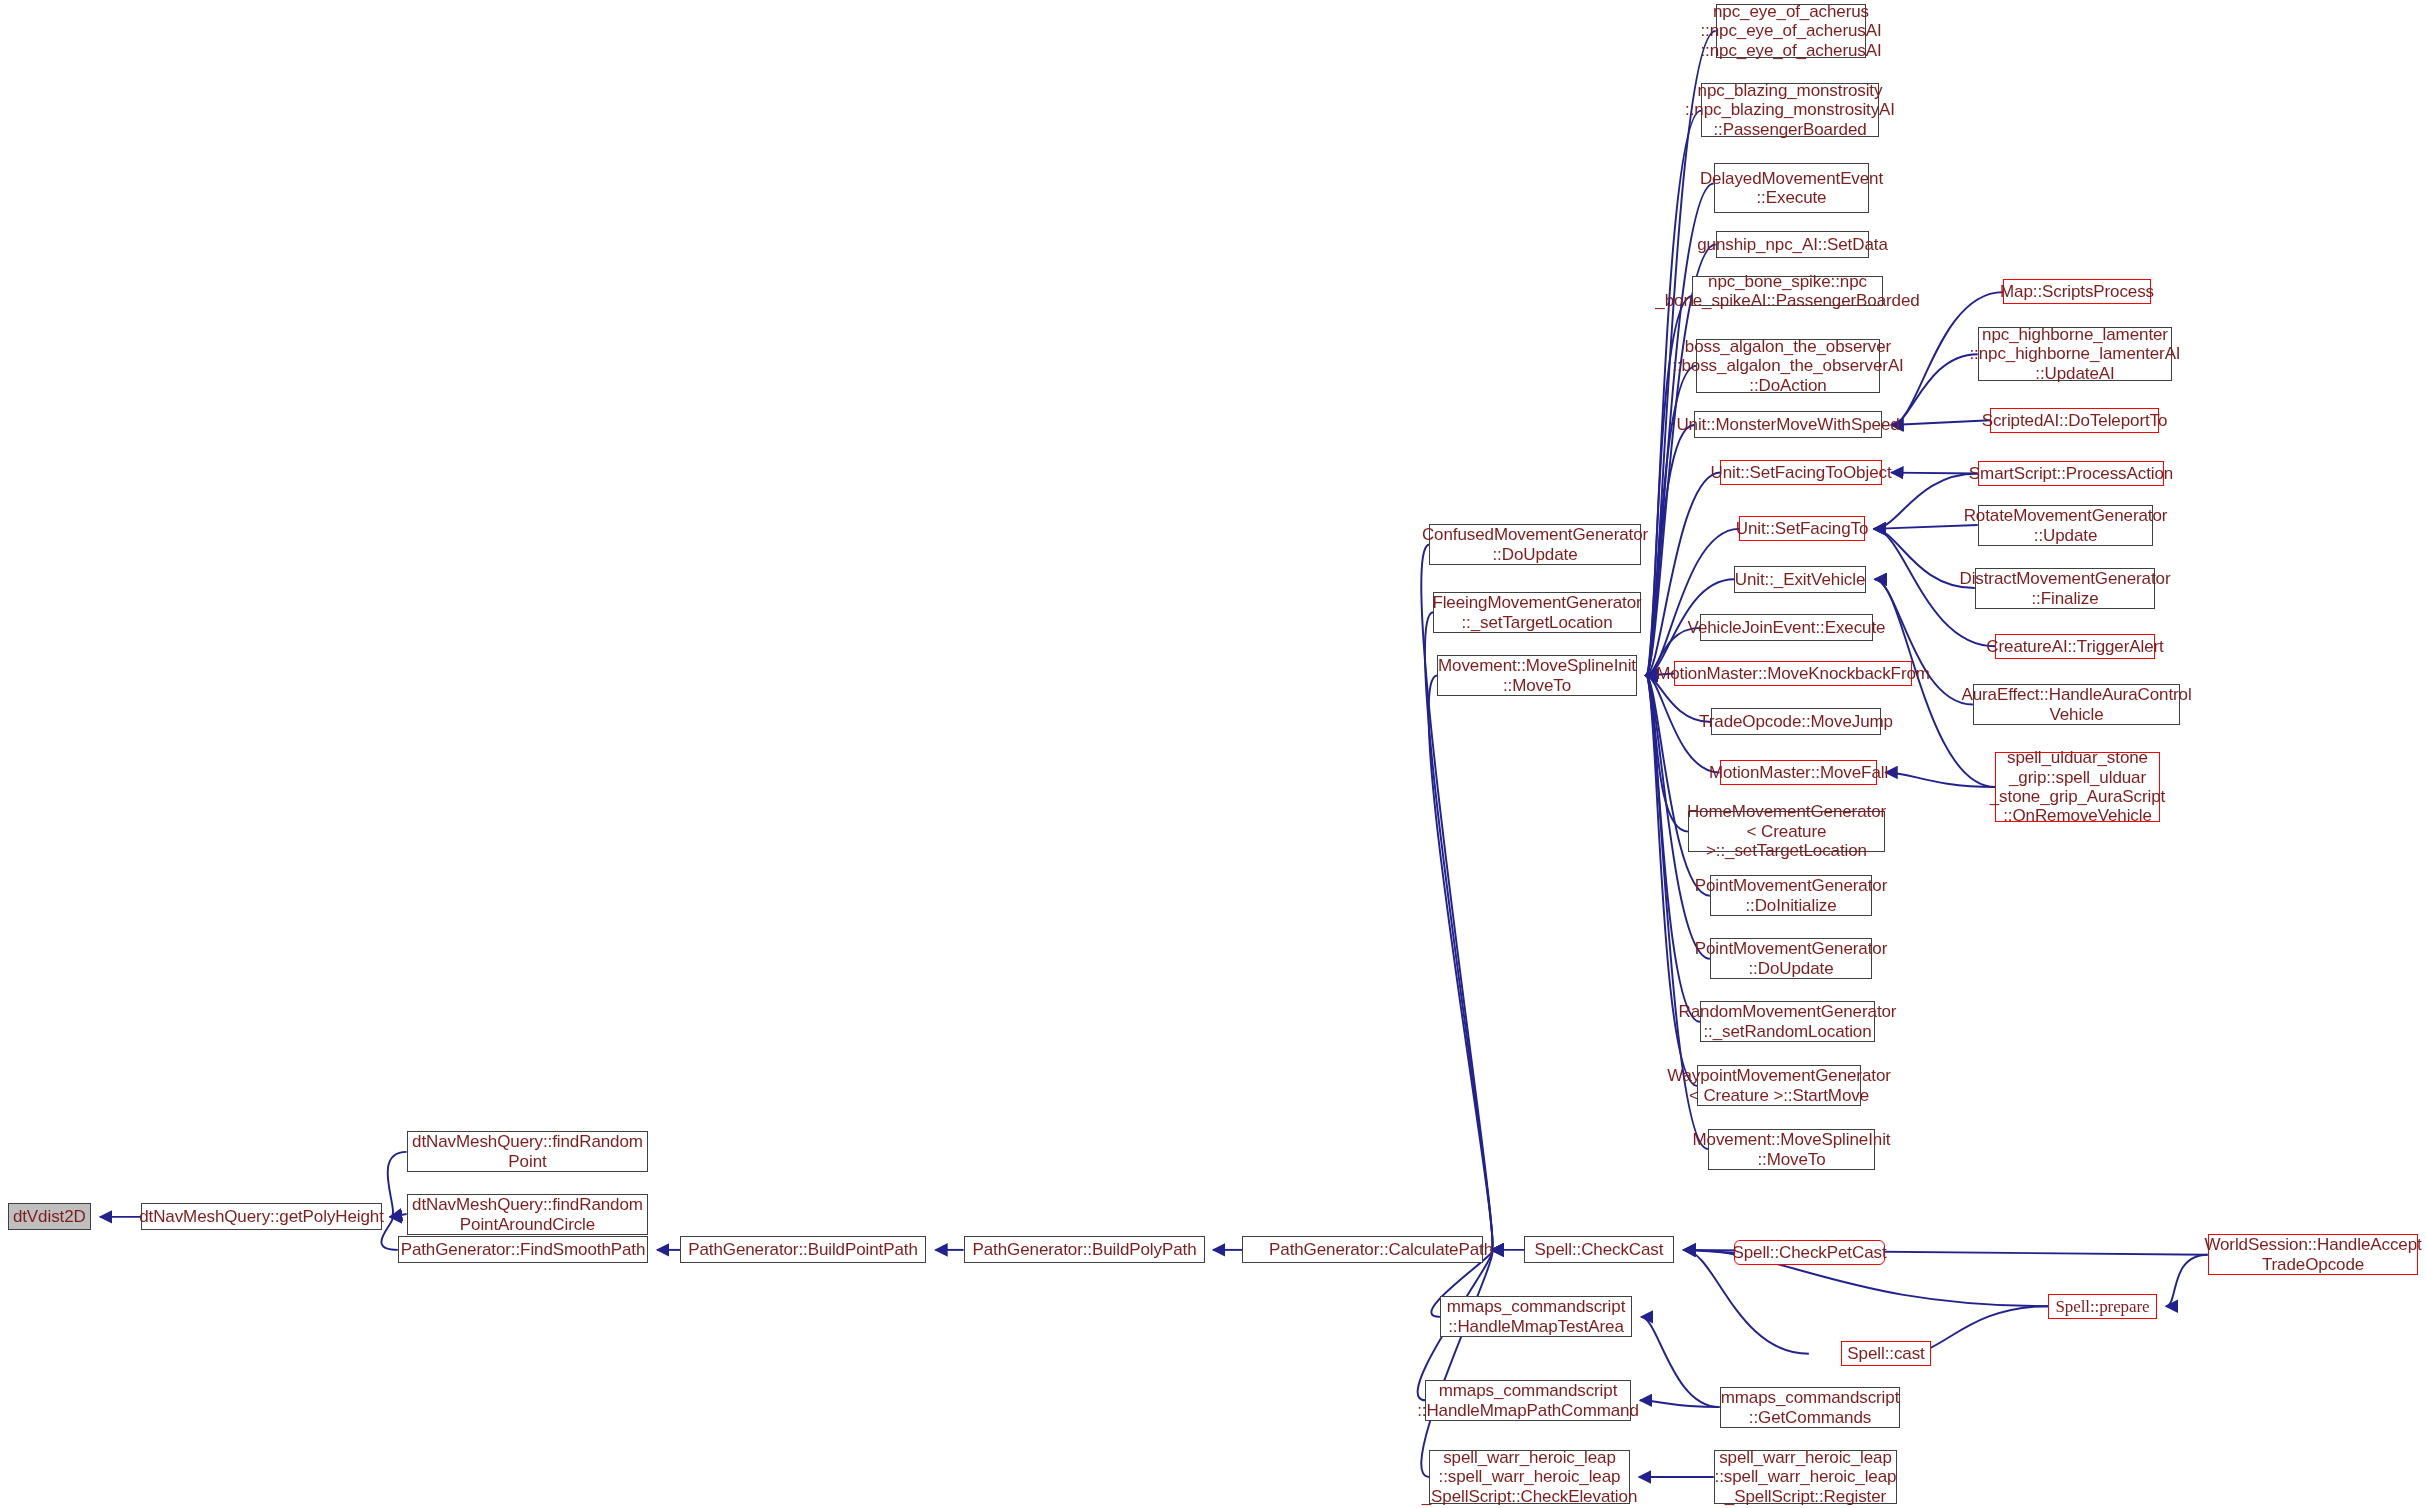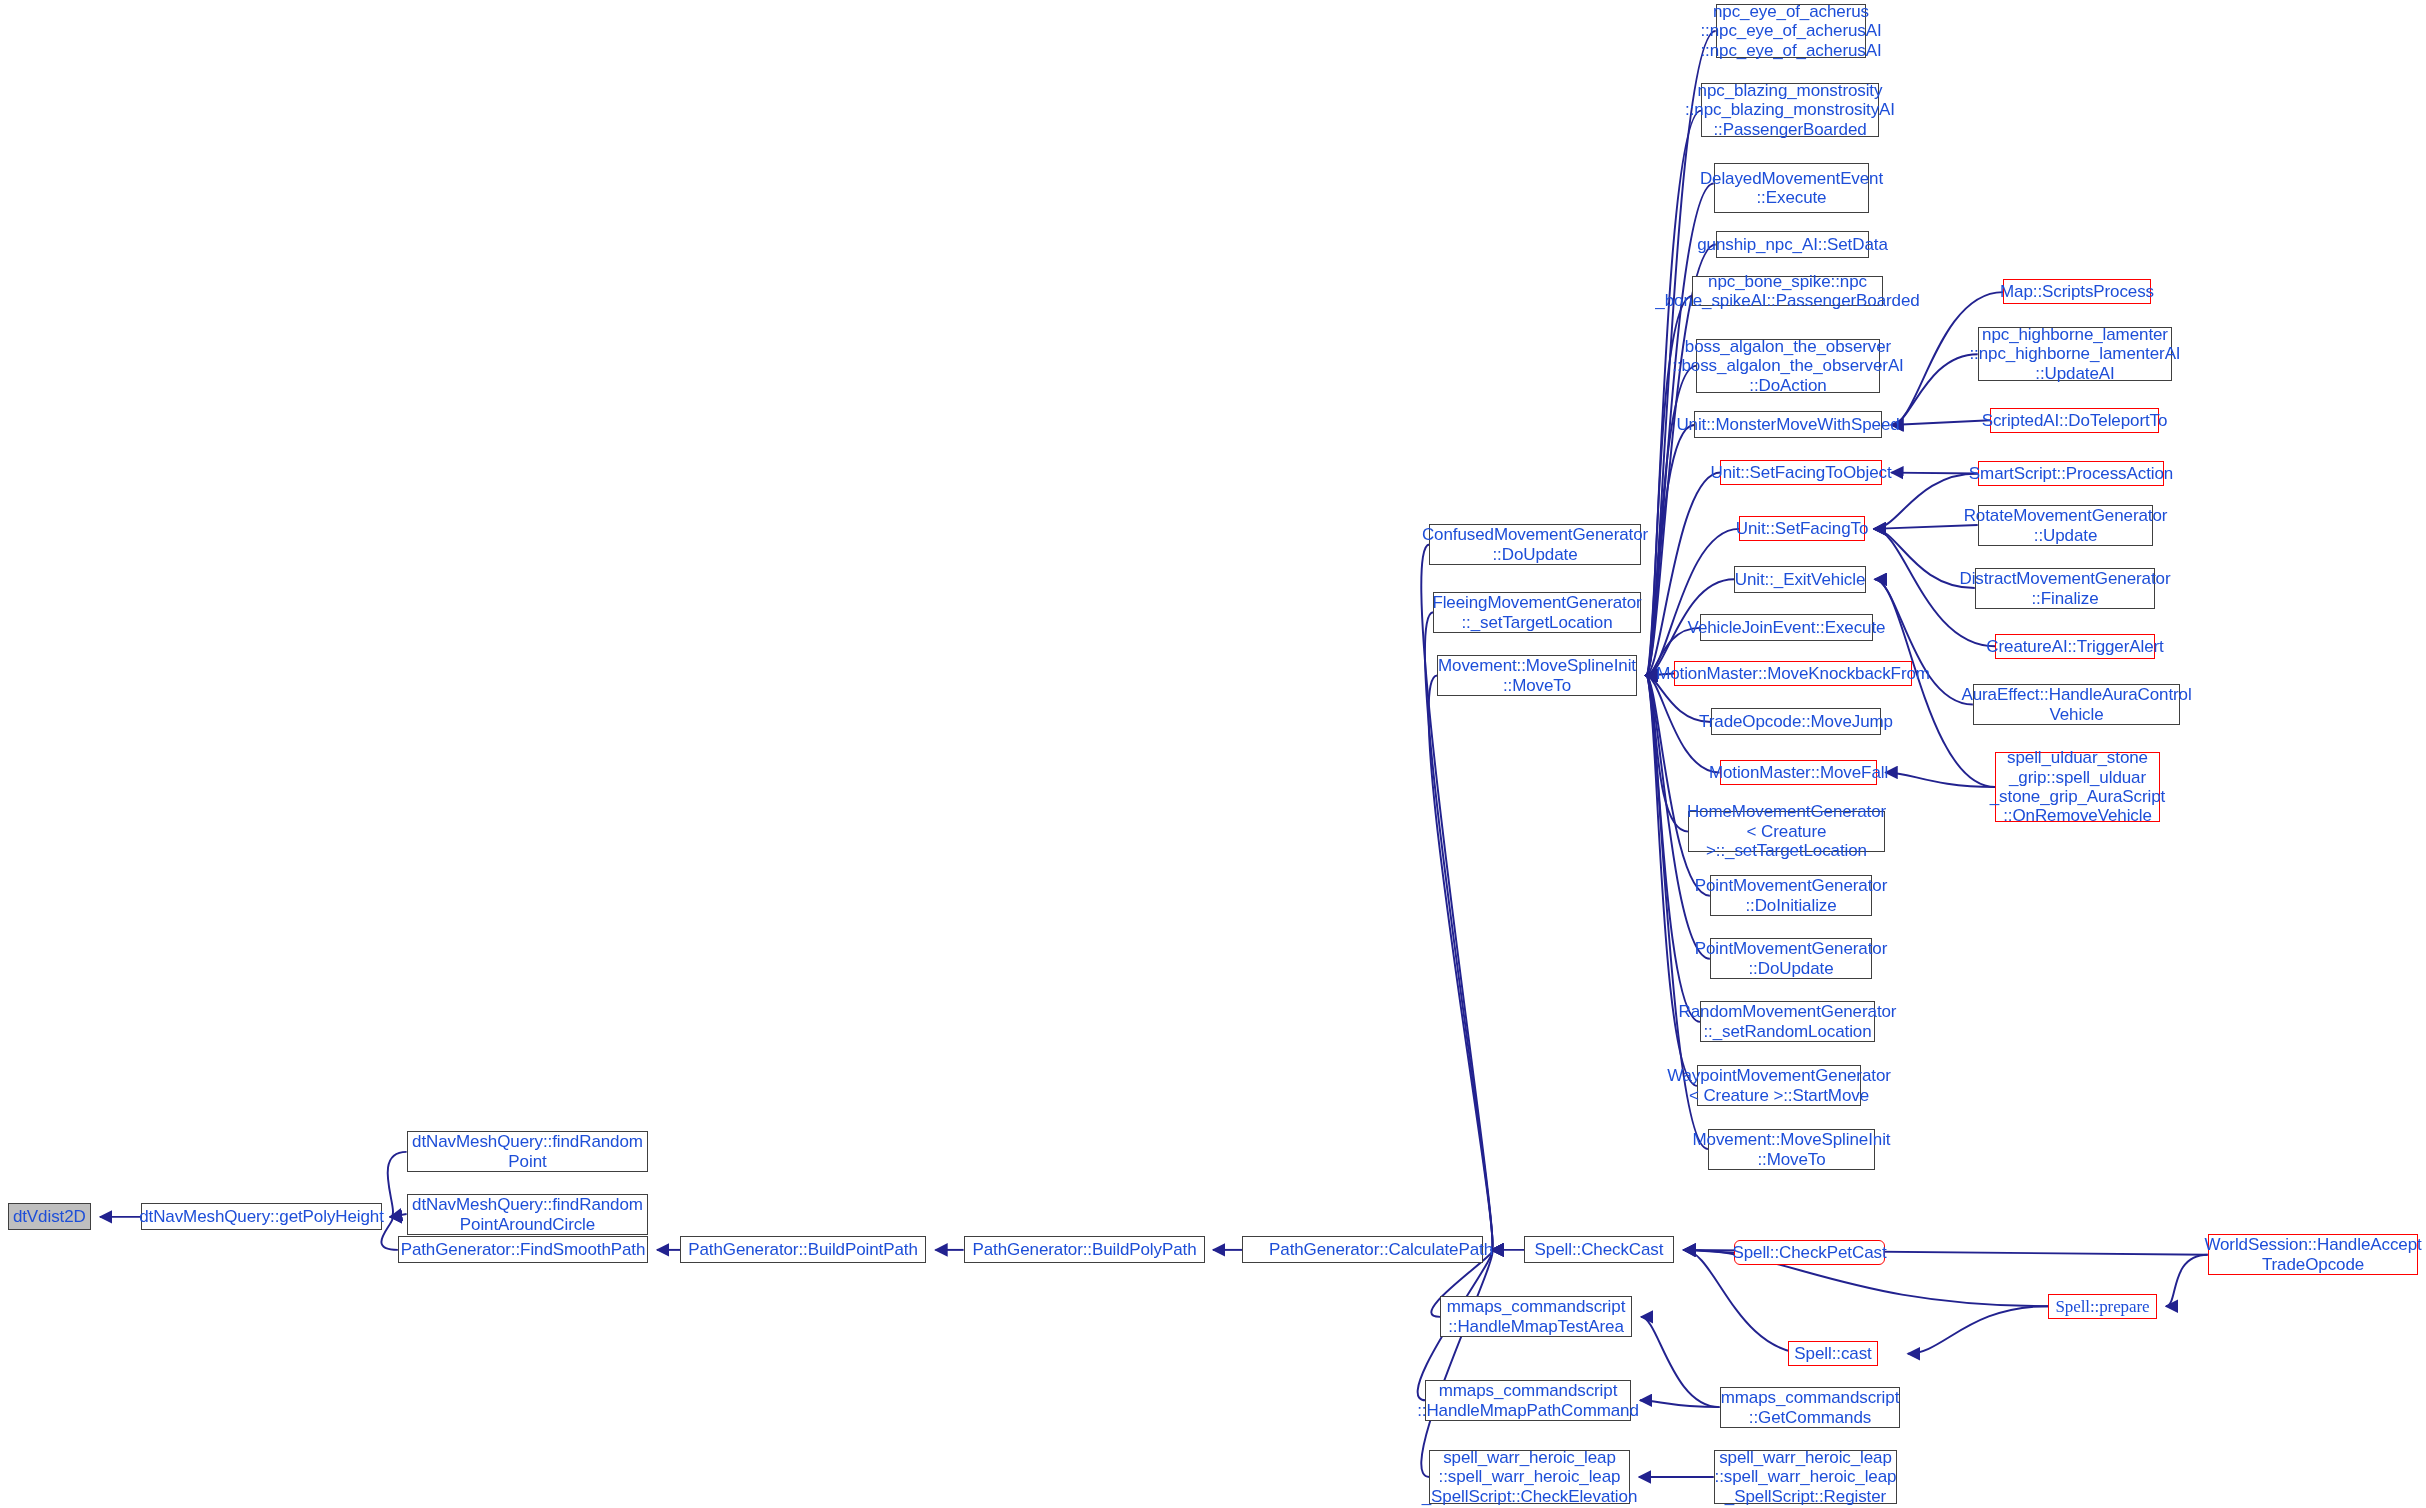--- a/index.html
+++ b/index.html
@@ -29,21 +29,21 @@
     position: absolute;
     box-sizing: border-box;
     display: flex;
     align-items: center;
     justify-content: center;
     text-align: center;
     background: #ffffff;
     border: 1px solid #404040;
     font-size: 17px;
     line-height: 1.14;
-    color: #1d4ed8;
+    color: #7f1d1d;
     letter-spacing: -0.1px;
     white-space: pre-line;
     padding: 0 2.9px;
     font-family: "Liberation Sans", sans-serif;
   }
   .node.red {
     border-color: #ff0000;
     border-width: 1.5px;
   }
   .node.current {
@@ -124,21 +124,21 @@
       <div class="node" style="left: 407px; top: 1131px; width: 241px; height: 41px;">dtNavMeshQuery::findRandom
 Point</div>
       <div class="node" style="left: 407px; top: 1194px; width: 241px; height: 41px;">dtNavMeshQuery::findRandom
 PointAroundCircle</div>
       <div class="node" style="left: 398px; top: 1236px; width: 250px; height: 27px;">PathGenerator::FindSmoothPath</div>
       <div class="node" style="left: 680px; top: 1236px; width: 246px; height: 27px;">PathGenerator::BuildPointPath</div>
       <div class="node" style="left: 964px; top: 1236px; width: 241px; height: 27px;">PathGenerator::BuildPolyPath</div>
       <div class="node" style="left: 1242px; top: 1236px; width: 241px; height: 27px; padding-left: 40px;">PathGenerator::CalculatePath</div>
       <div class="node" style="left: 1524px; top: 1236px; width: 150px; height: 27px;">Spell::CheckCast</div>
       <div class="node red" style="left: 1734px; top: 1240px; width: 151px; height: 25px; border-radius: 6px;">Spell::CheckPetCast</div>
-      <div class="node red" style="left: 1788px; top: 1341px; width: 90px; height: 25px;">Spell::cast</div>
+      <div class="node red" style="left: 1841px; top: 1341px; width: 90px; height: 25px;">Spell::cast</div>
       <div class="node red" style="left: 2048px; top: 1294px; width: 109px; height: 25px; font-family: Liberation Serif, serif;">Spell::prepare</div>
       <div class="node red" style="left: 2208px; top: 1234px; width: 210px; height: 41px;">WorldSession::HandleAccept
 TradeOpcode</div>
       <div class="node" style="left: 1440px; top: 1296px; width: 192px; height: 41px;">mmaps_commandscript
 ::HandleMmapTestArea</div>
       <div class="node" style="left: 1425px; top: 1380px; width: 206px; height: 41px;">mmaps_commandscript
 ::HandleMmapPathCommand</div>
       <div class="node" style="left: 1720px; top: 1387px; width: 180px; height: 41px;">mmaps_commandscript
 ::GetCommands</div>
       <div class="node" style="left: 1429px; top: 1450px; width: 201px; height: 54px;">spell_warr_heroic_leap

